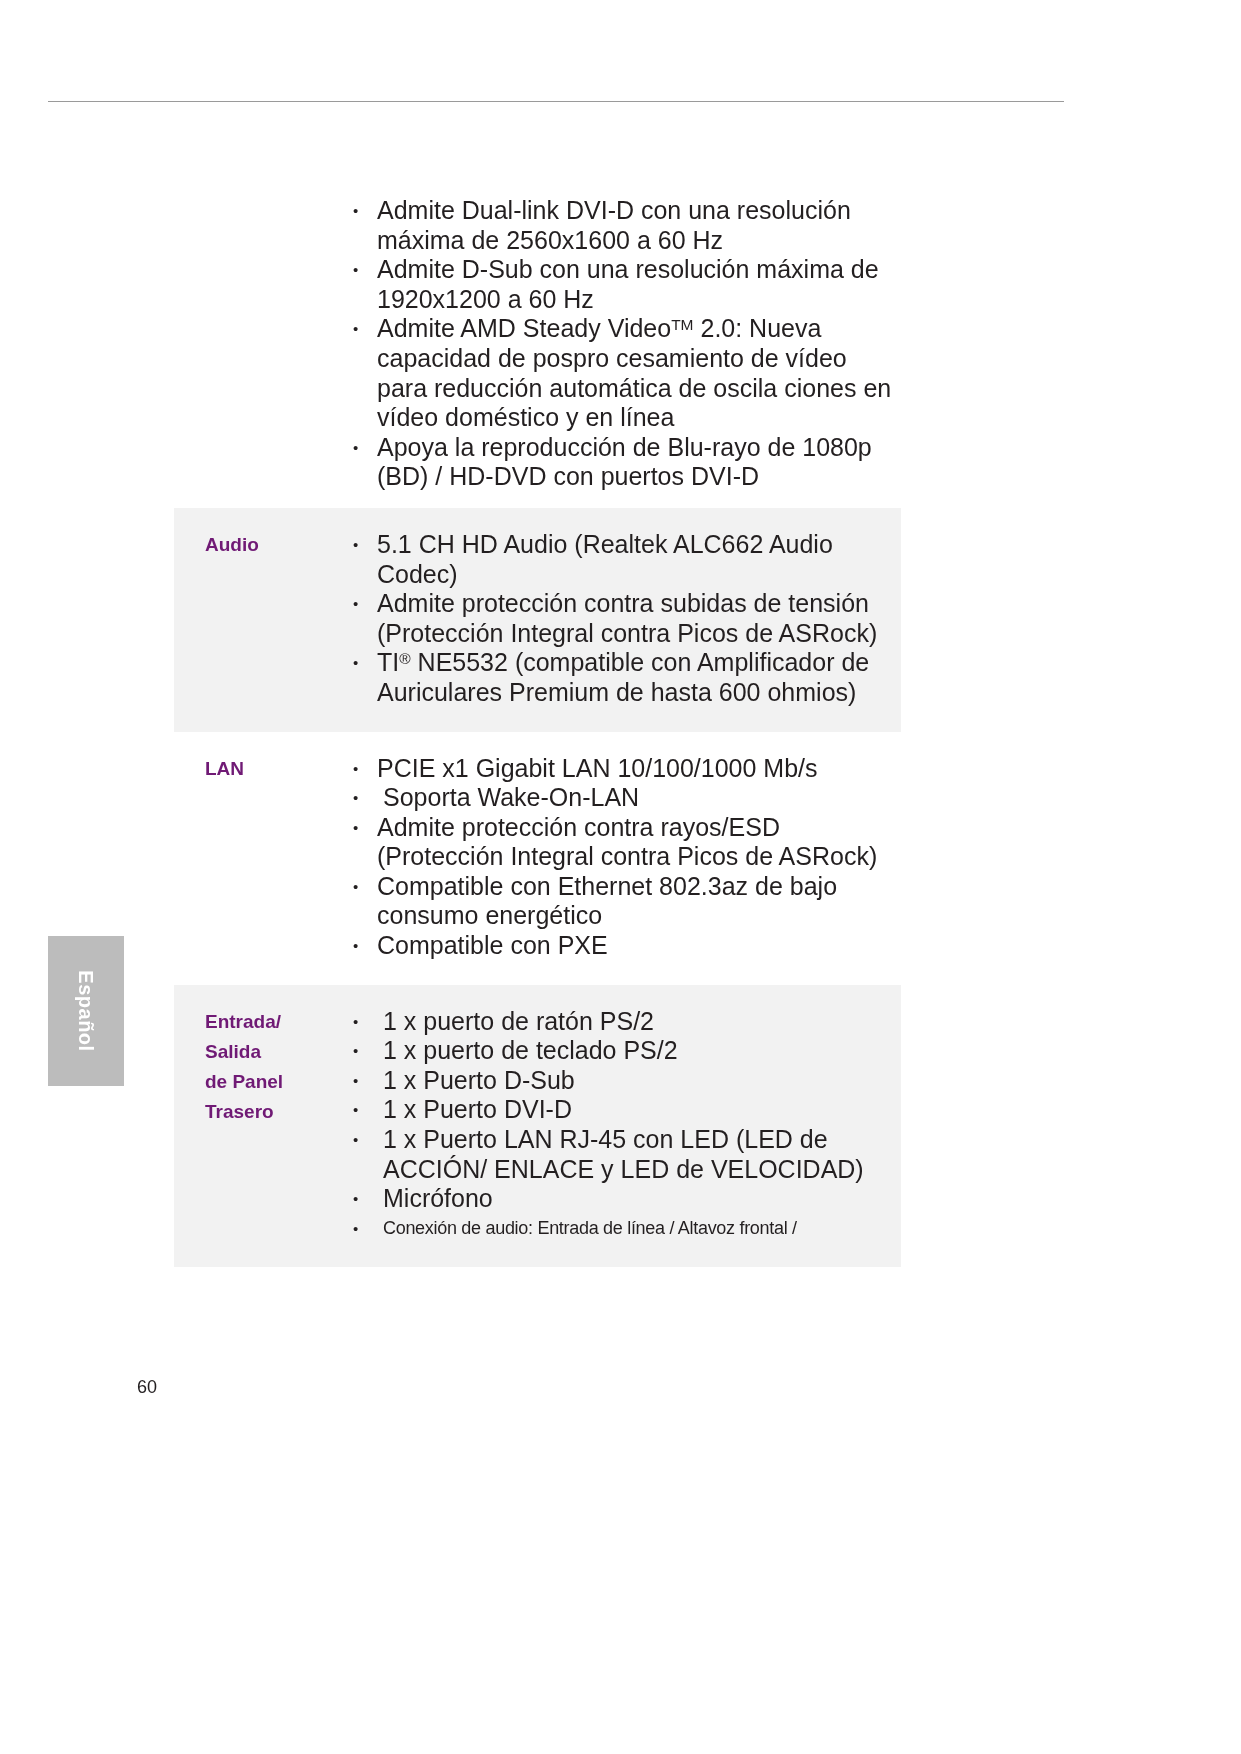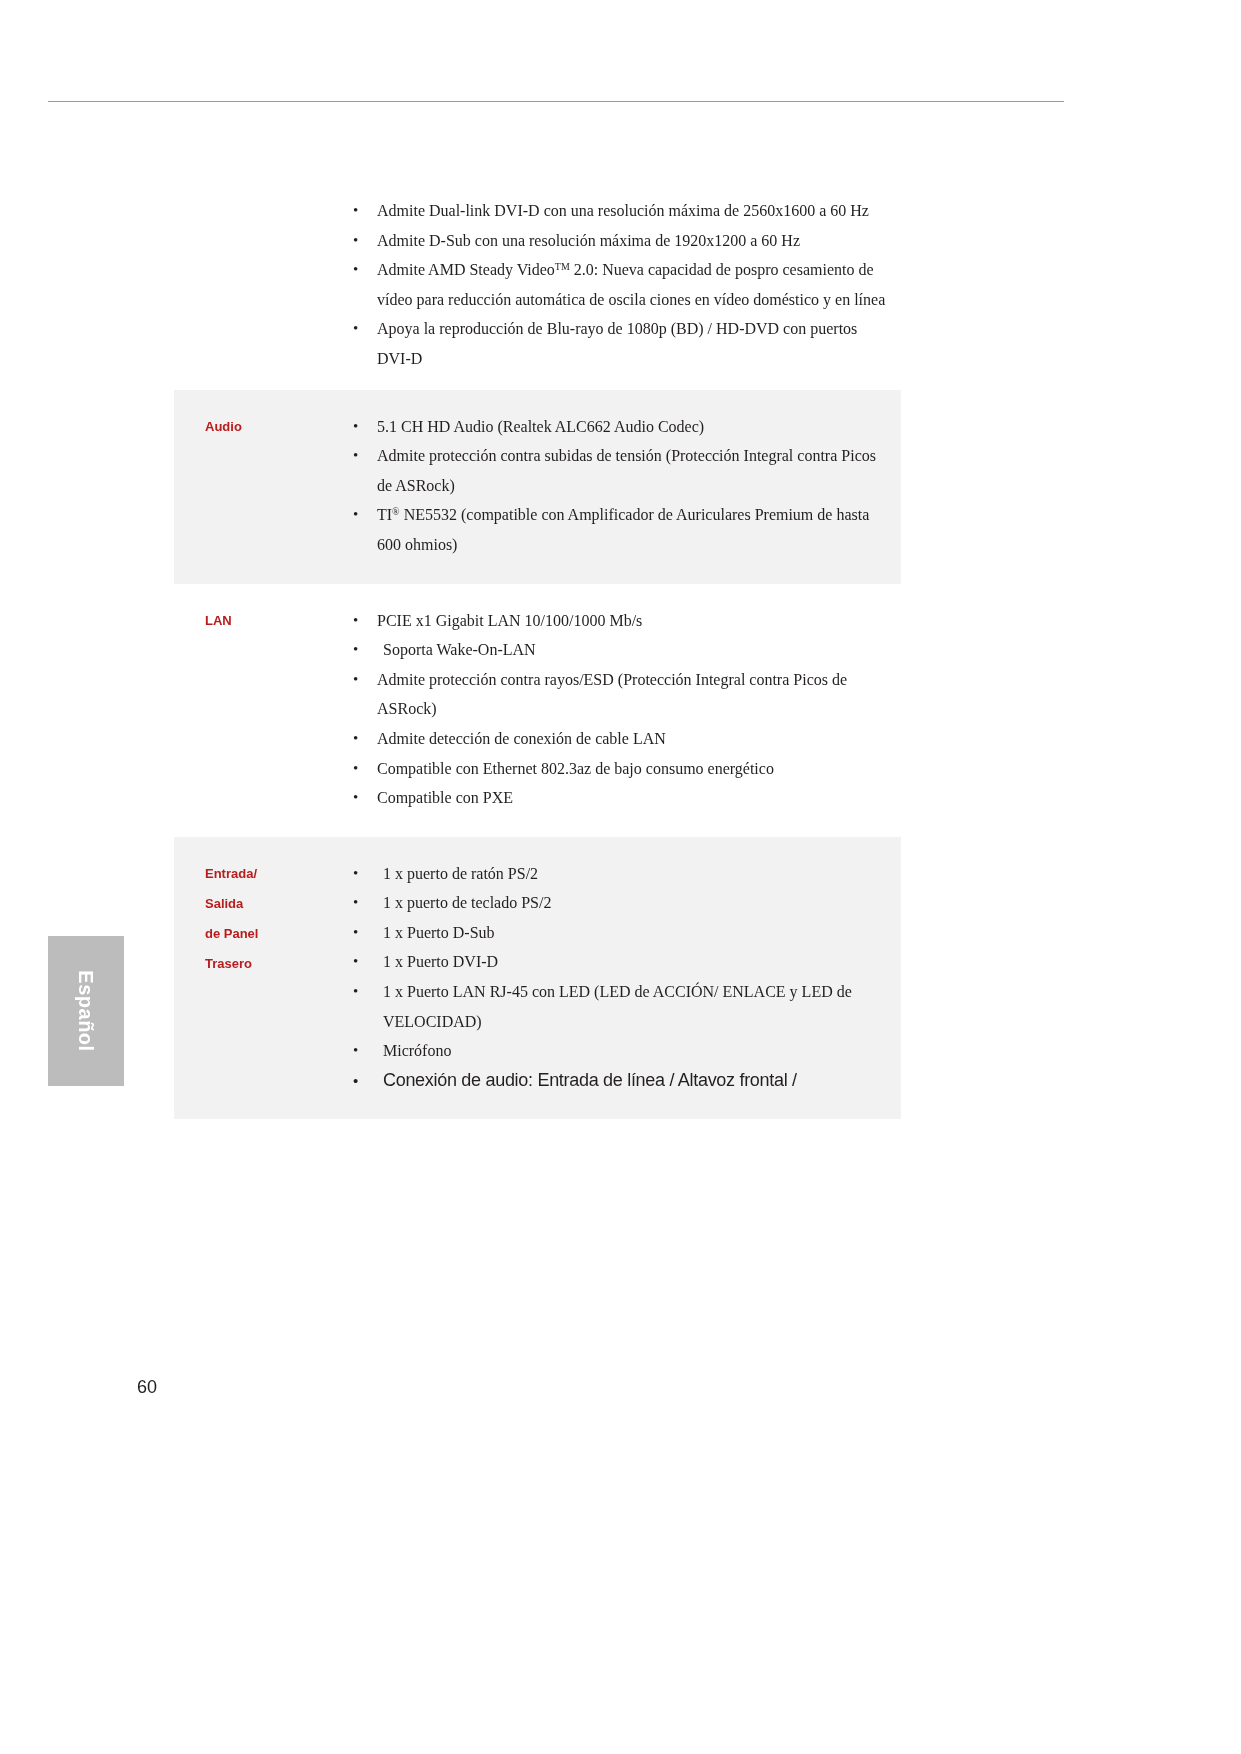--- a/index.html
+++ b/index.html
@@ -71,47 +71,46 @@
   }
   .spec-row.no-label {
     padding-top: 0;
     padding-bottom: 16px;
   }
   .spec-label {
     width: 175px;
     flex: 0 0 175px;
     padding-left: 31px;
     box-sizing: border-box;
-    font-size: 13px;
+    font-size: 19px;
     font-weight: bold;
     line-height: 30px;
-    color: #b91c1c;
+    color: #701a75;
   }
   .spec-label .lbl-line {
     display: block;
     white-space: nowrap;
   }
   .spec-body {
     flex: 1 1 auto;
     padding-right: 6px;
   }
 
   ul.bullets {
     margin: 0;
     padding: 0;
     list-style: none;
   }
   ul.bullets > li {
     position: relative;
     padding-left: 28px;
-    font-size: 16px;
+    font-size: 25px;
     line-height: 29.6px;
     color: #231f20;
     margin: 0;
-    font-family: Liberation Serif, serif;
   }
   ul.bullets > li::before {
     content: "\2022";
     position: absolute;
     left: 4px;
     top: 0;
     font-size: 15px;
     line-height: 29.6px;
     color: #231f20;
   }
@@ -174,21 +173,20 @@
     </div>
     <div class="spec-row">
       <div class="spec-label">
         <span class="lbl-line">LAN</span>
       </div>
       <div class="spec-body">
         <ul class="bullets">
           <li>PCIE x1 Gigabit LAN 10/100/1000 Mb/s</li>
           <li class="indented-text">Soporta Wake-On-LAN</li>
           <li>Admite protección contra rayos/ESD (Protección Integral contra Picos de ASRock)</li>
-          <li>Admite detección de conexión de cable LAN</li>
           <li>Compatible con Ethernet 802.3az de bajo consumo energético</li>
           <li>Compatible con PXE</li>
         </ul>
       </div>
     </div>
     <div class="spec-row shaded">
       <div class="spec-label">
         <span class="lbl-line">Entrada/</span>
         <span class="lbl-line">Salida</span>
         <span class="lbl-line">de Panel</span>

